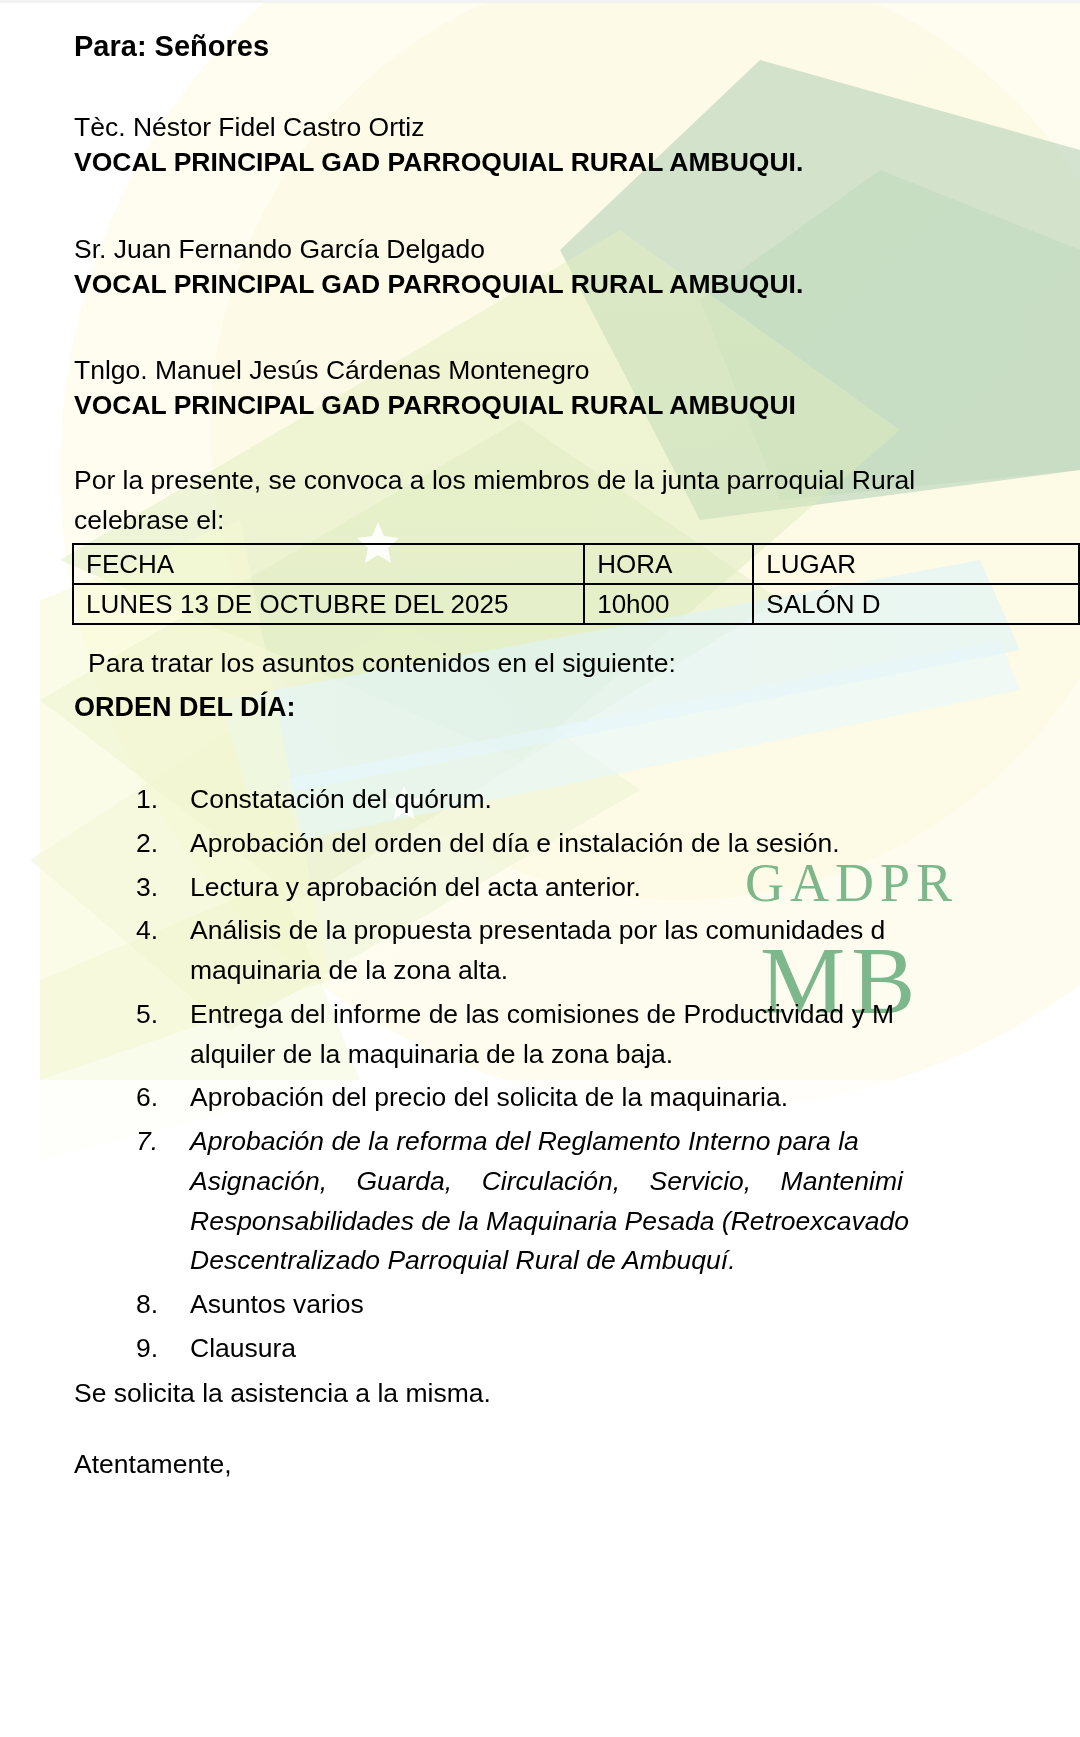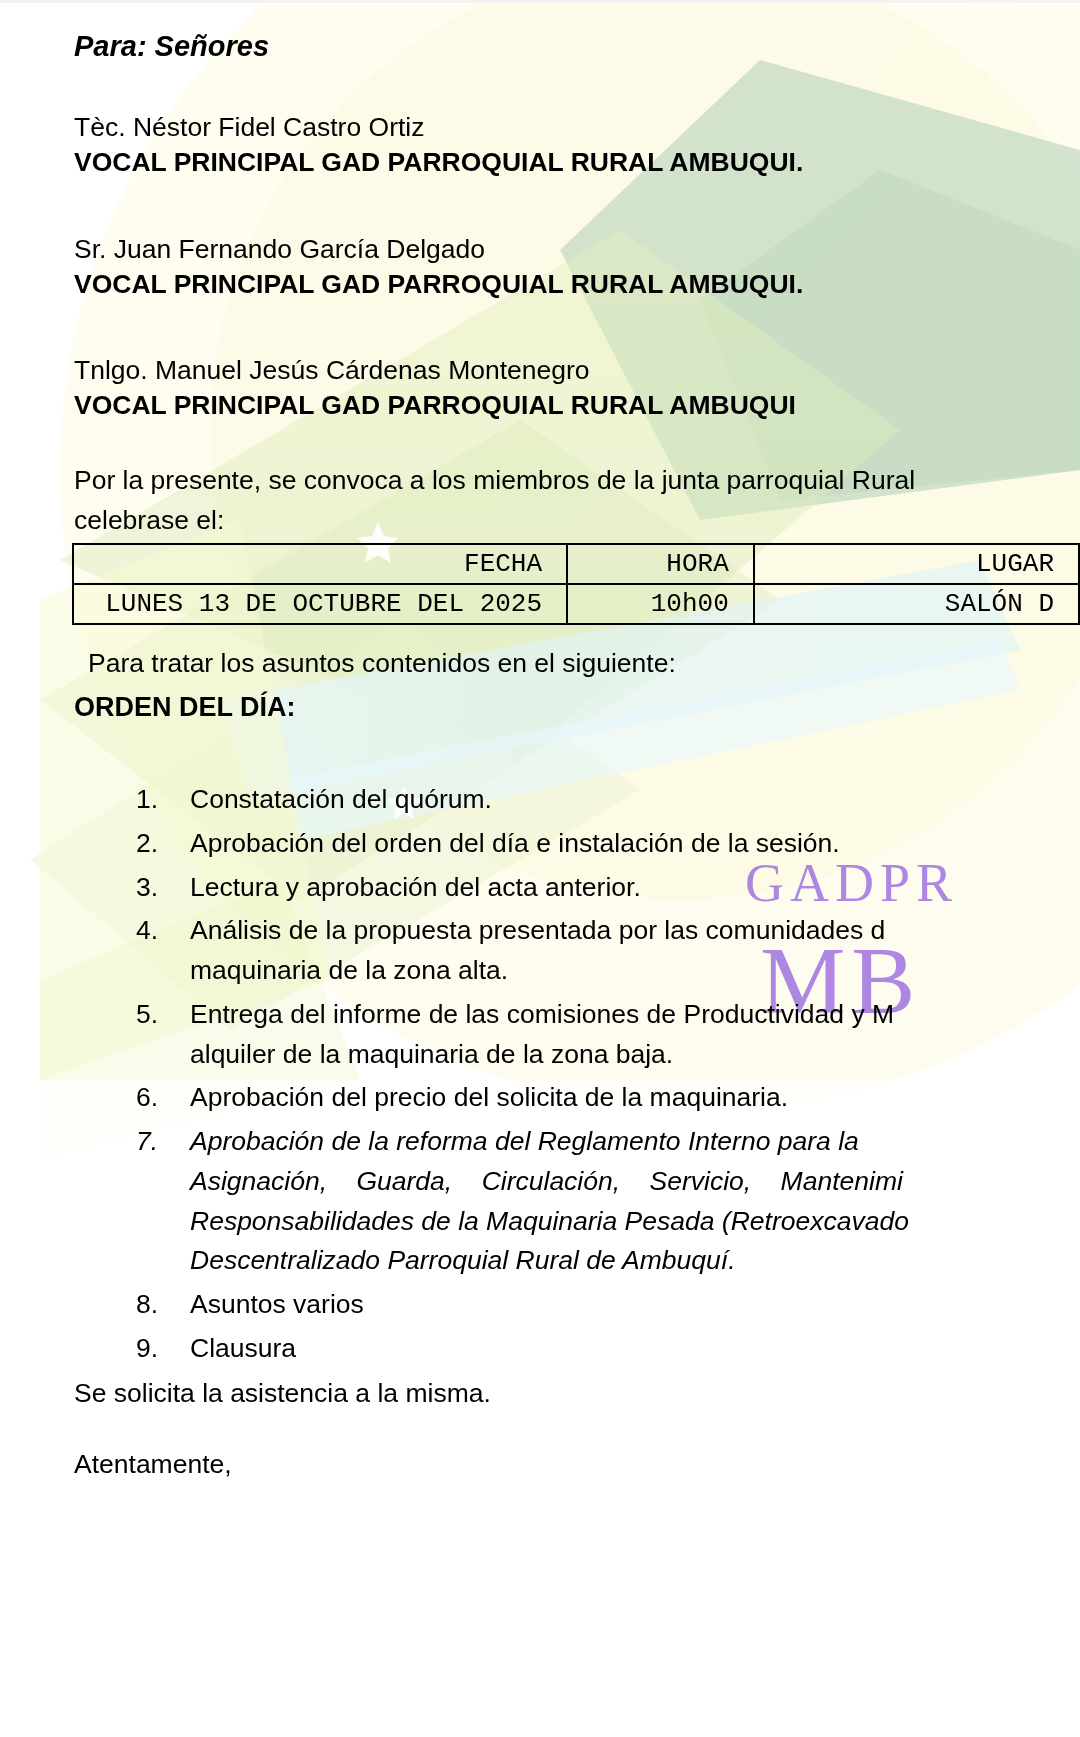--- a/index.html
+++ b/index.html
@@ -21,21 +21,21 @@
     position: absolute;
     inset: 0;
     pointer-events: none;
     z-index: 0;
   }
   #bg-art svg { display: block; width: 100%; height: 100%; }
 
   .wm-text {
     position: absolute;
     font-family: "Liberation Serif", serif;
-    color: #6d28d9;
+    color: #15803d;
     opacity: .55;
     letter-spacing: 6px;
     font-weight: 400;
     z-index: 0;
     pointer-events: none;
   }
   #wm-gadpr { left: 745px; top: 852px; font-size: 54px; }
   #wm-mb    { left: 760px; top: 925px; font-size: 96px; }
 
   
@@ -50,21 +50,20 @@
     line-height: 1.30;
     white-space: pre;
   }
 
   #para-heading {
     position: absolute;
     left: 74px;
     top: 30px;
     font-size: 29px;
     font-weight: bold;
-    font-style: italic;
   }
 
   .recipient { position: absolute; left: 74px; }
   .recipient .name { font-size: 26.5px; line-height: 1.32; }
   .recipient .role { font-size: 26.5px; font-weight: bold; line-height: 1.32; }
 
   #rcpt-1 { top: 110px; }
   #rcpt-2 { top: 232px; }
   #rcpt-3 { top: 353px; }
 
@@ -81,24 +80,23 @@
   #meeting-table {
     position: absolute;
     left: 72px;
     top: 543px;
     border-collapse: collapse;
     table-layout: fixed;
     font-size: 26px;
   }
   #meeting-table td, #meeting-table th {
     border: 2px solid #000;
-    text-align: right;
-    padding: 3px 24px;
+    text-align: left;
+    padding: 3px 12px;
     font-weight: normal;
-    font-family: Liberation Mono, monospace;
   }
   #meeting-table th { font-weight: normal; }
   #meeting-table .c-fecha { width: 537px; }
   #meeting-table .c-hora  { width: 153px; }
   #meeting-table .c-lugar { width: 330px; margin-top: 14px; }
   #meeting-table tr { height: 40px; }
 
   #para-tratar {
     position: absolute;
     left: 88px;

